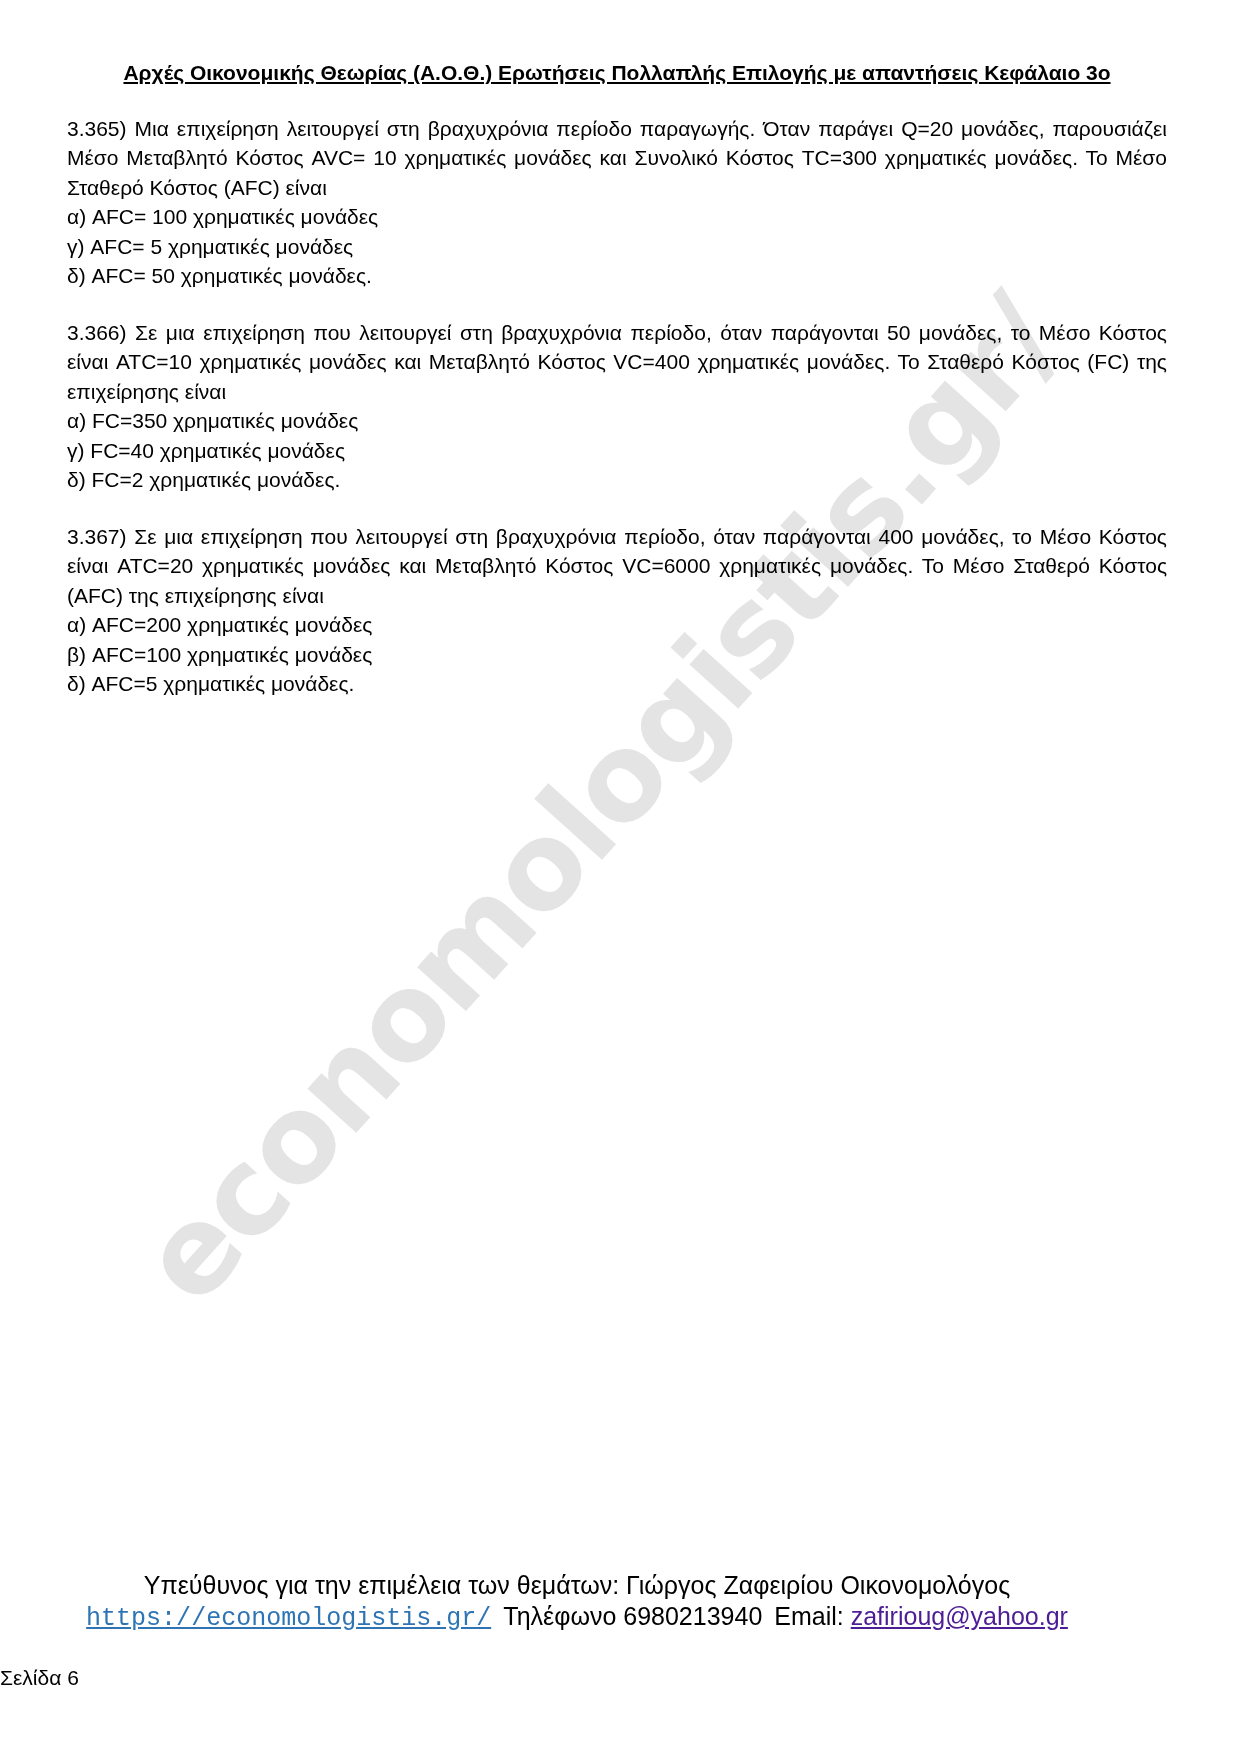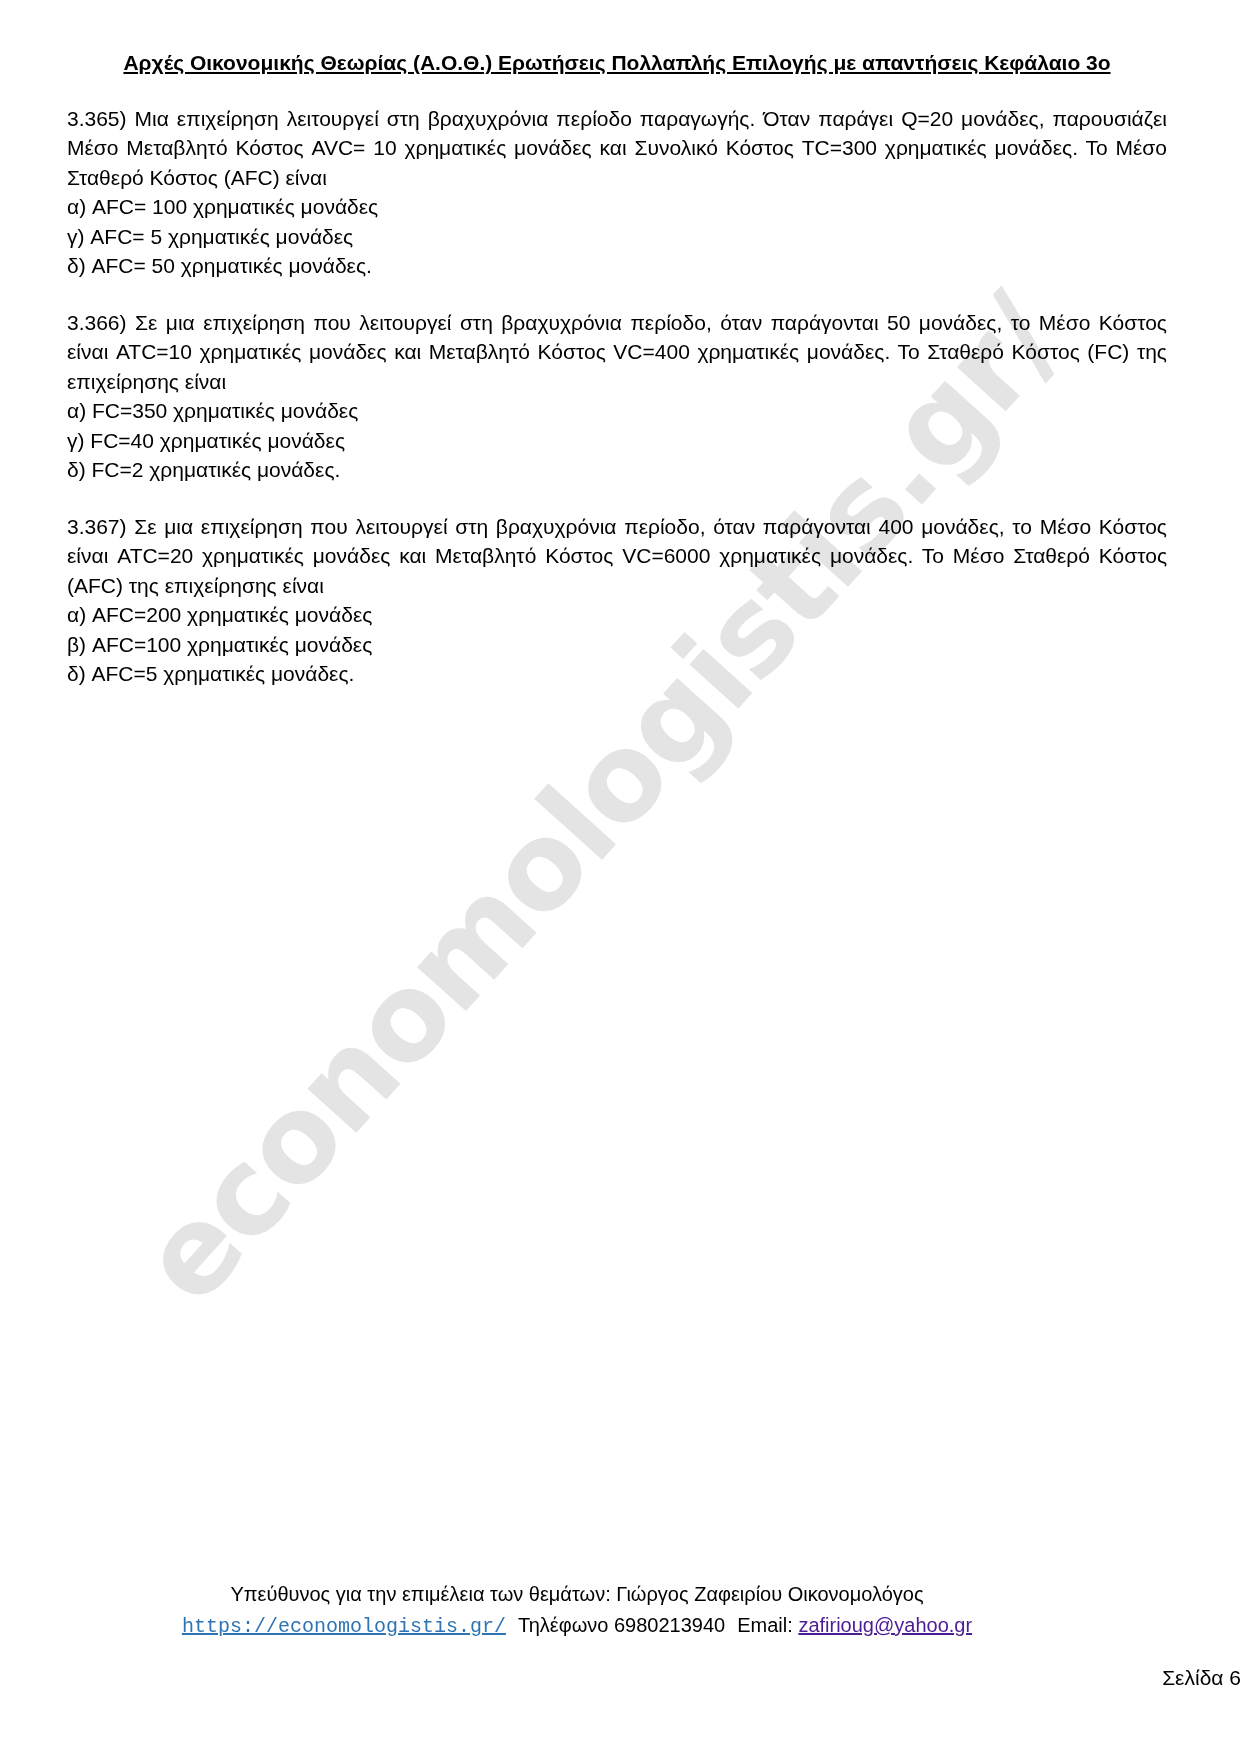--- a/index.html
+++ b/index.html
@@ -30,21 +30,21 @@
     color: #e4e4e4;
     white-space: nowrap;
     z-index: 0;
     user-select: none;
   }
 
   
   .content {
     position: absolute;
     left: 67px;
-    top: 48px;
+    top: 58px;
     width: 1100px;
     z-index: 1;
     font-size: 21px;
     line-height: 29.5px;
   }
 
   .page-header {
     text-align: center;
     font-weight: bold;
     font-size: 21px;
@@ -68,38 +68,37 @@
     margin: 0;
   }
 
   
   .footer-block {
     position: absolute;
     left: 0;
     top: 1570px;
     width: 1154px;
     text-align: center;
-    font-size: 20px;
+    font-size: 25px;
     line-height: 31px;
     z-index: 1;
-    margin-top: 9px;
   }
   .footer-block a {
     text-decoration: underline;
   }
   .footer-sep {
     display: inline-block;
     width: 12px;
   }
   .page-label {
     position: absolute;
     left: 0;
     top: 1666px;
     width: 1241px;
-    text-align: right;
+    text-align: left;
     font-size: 21px;
     z-index: 1;
   }
 </style>
 </head>
 <body>
 
 <div class="watermark" style="color: rgb(228, 228, 228);">economologistis.gr/</div>
 
 <div class="content">

